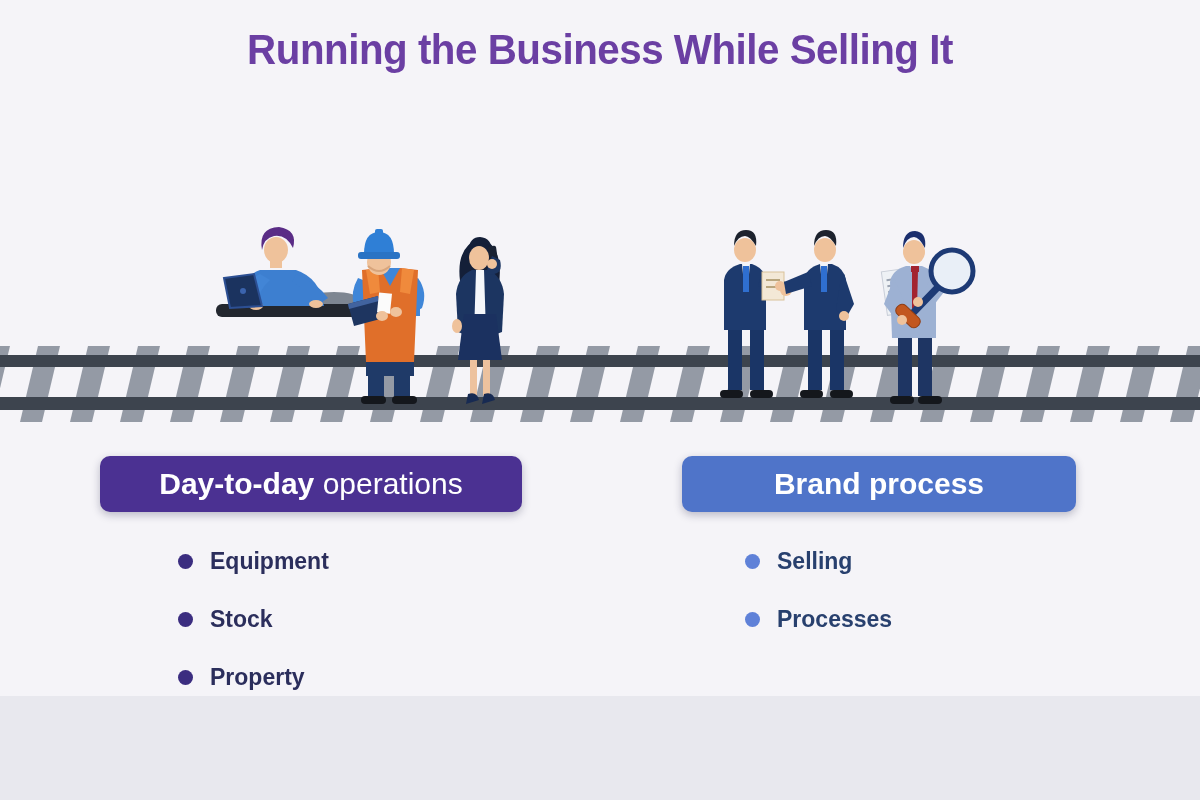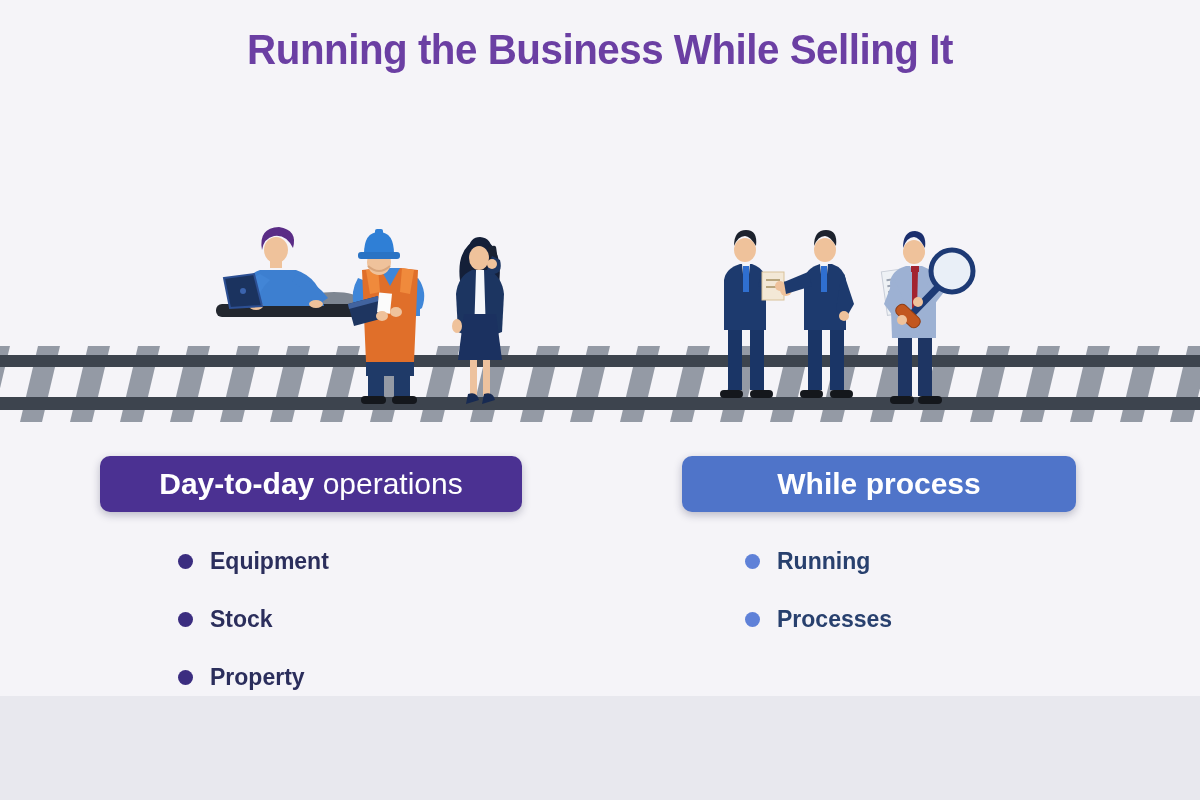--- a/index.html
+++ b/index.html
@@ -201,41 +201,41 @@
     <rect x="24" y="112" width="14" height="58" fill="#1e3563"></rect>
     <rect x="44" y="112" width="14" height="58" fill="#1e3563"></rect>
     <rect x="16" y="170" width="24" height="8" rx="4" fill="#14171c"></rect>
     <rect x="44" y="170" width="24" height="8" rx="4" fill="#14171c"></rect>
   </svg>
 
   <div class="label-box" id="ops-box">
     <span class="bold">Day-to-day</span><span class="rest"> operations</span>
   </div>
   <div class="label-box" id="sale-box">
-    <span class="bold">While process</span><span class="rest"></span>
+    <span class="bold">Brand process</span><span class="rest"></span>
   </div>
 
   <ul class="bullet-list" id="ops-list">
     <li>
         <span class="dot"></span>
         <span>Equipment</span>
       </li>
     <li>
         <span class="dot"></span>
         <span>Stock</span>
       </li>
     <li>
         <span class="dot"></span>
         <span>Property</span>
       </li>
   </ul>
   <ul class="bullet-list" id="sale-list">
     <li>
         <span class="dot"></span>
-        <span>Running</span>
+        <span>Selling</span>
       </li>
     <li>
         <span class="dot"></span>
         <span>Processes</span>
       </li>
   </ul>
 
 </div>
 
 </body></html>

